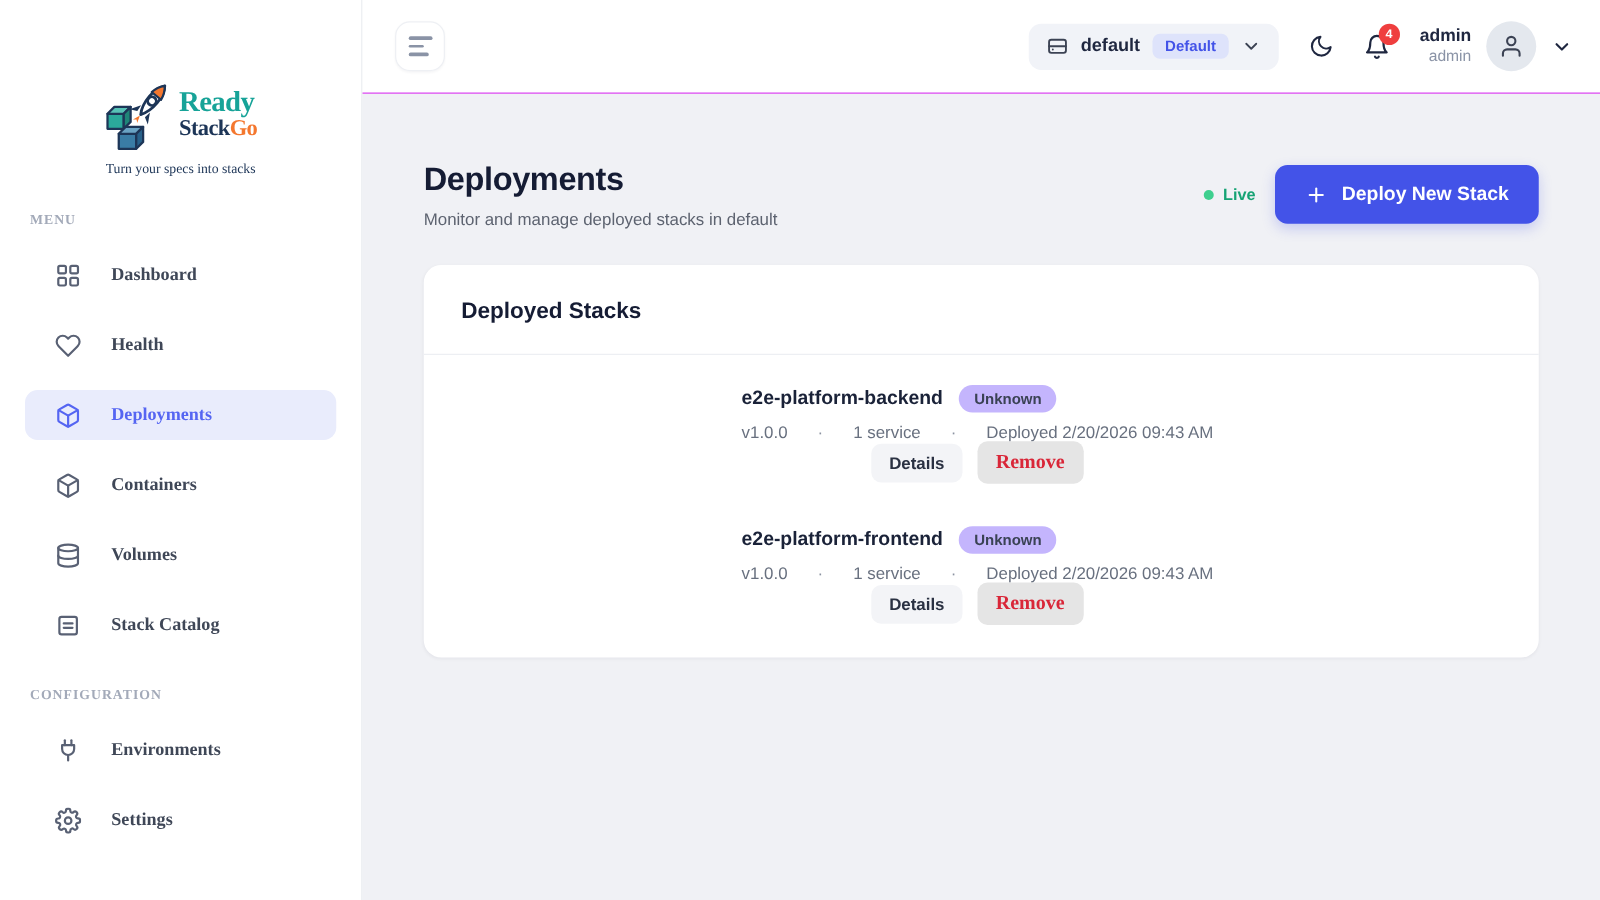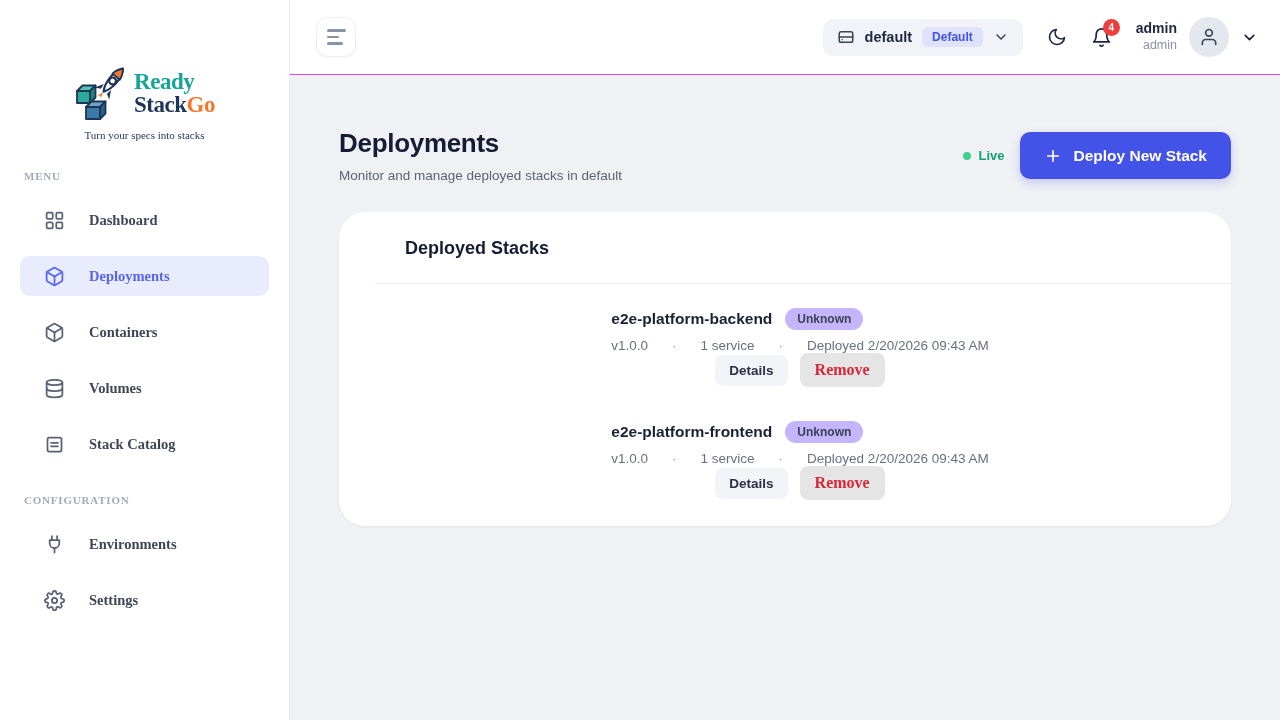--- a/index.html
+++ b/index.html
@@ -6,21 +6,21 @@
   html,body { width:1280px; height:720px; overflow:hidden; }
   body { font-family:"Liberation Sans", sans-serif; background:#f0f1f5; color:#1b2134; }
   .app { display:flex; width:1280px; height:720px; }
 
   
   .sidebar { width:290px; min-width:290px; background:#ffffff; border-right:1px solid #e9ebef; height:720px;font-family:Liberation Serif, serif; }
   .logo-block { padding-top:62px; text-align:center; }
   .logo-row { display:flex; align-items:flex-start; justify-content:center; gap:2px; }
   .logo-text { text-align:left; line-height:1.02; padding-top:8px; }
   .logo-line1 { font-size:23px; font-weight:800; color:#17a398; letter-spacing:-0.5px; }
-  .logo-line2 { font-size:23px; font-weight:800; letter-spacing:-0.5px; }
+  .logo-line2 { font-size:18px; font-weight:800; letter-spacing:-0.5px; }
   .logo-line2 .stack { color:#1d3557; }
   .logo-line2 .go { color:#f4772e; }
   .tagline { font-size:11px; color:#1d3557; margin-top:5px; }
 
   .nav { padding:0 20px; margin-top:29px; }
   .nav-section-label { font-size:11px; font-weight:700; letter-spacing:0.8px; color:#a3aab9; padding-left:4px; margin-bottom:18px; }
   .nav-section-label.second { margin-top:30px; }
   .nav-item { display:flex; align-items:center; gap:24px; height:40px; margin-bottom:16px; padding:0 24px; border-radius:10px; color:#3f4757; font-size:14.5px; font-weight:600; cursor:pointer; }
   .nav-item .nicon { display:flex; color:#596174; }
   .nav-item.active { background:#e9ecfc; color:#5565f2; }
@@ -49,21 +49,21 @@
   .content { flex:1; padding:53px 49px 0; }
   .page-head { display:flex; align-items:center; justify-content:space-between; }
   .page-title { font-size:26px; font-weight:800; color:#151c34; letter-spacing:-0.3px; }
   .page-subtitle { font-size:13.5px; color:#5d6370; margin-top:9px; }
   .page-head-right { display:flex; align-items:center; gap:16px; }
   .live-indicator { display:flex; align-items:center; gap:7px; }
   .live-dot { width:8px; height:8px; border-radius:50%; background:#3ecf8e; }
   .live-label { font-size:13px; font-weight:600; color:#16a374; }
   .deploy-btn { display:flex; align-items:center; gap:11px; height:47px; padding:0 24px; background:#4353e8; color:#fff; border:none; border-radius:10px; font-family:"Liberation Sans",sans-serif; font-size:15.5px; font-weight:700; cursor:pointer; box-shadow:0 4px 10px rgba(67,83,232,.25);justify-content:flex-end; }
 
-  .card { margin-top:29px; background:#fff; border-radius:26px; box-shadow:0 1px 3px rgba(16,24,40,.05);padding-left:36px; }
+  .card { margin-top:29px; background:#fff; border-radius:14px; box-shadow:0 1px 3px rgba(16,24,40,.05); }
   .card-head { padding:26px 30px 24px; border-bottom:1px solid #edeff3; }
   .card-title { font-size:18px; font-weight:800; color:#151c34; }
   .card-body { padding:6px 0 10px; }
   .stack-row { display:flex; align-items:center; justify-content:flex-end; padding:18px 30px 16px 24px;flex-direction:column; }
   .stack-info .name-line { display:flex; align-items:center; gap:13px; }
   .stack-name { font-size:15.5px; font-weight:700; color:#1a2238; }
   .status-badge { background:#c4b5fd; color:#3a4254; font-size:12px; font-weight:600; padding:4px 12px; border-radius:999px; }
   .meta-line { margin-top:8px; font-size:13.5px; color:#68707f; display:flex; align-items:center; gap:24px; }
   .meta-sep { color:#8b92a1; }
   .row-actions { display:flex; align-items:center; gap:12px; }
@@ -120,20 +120,28 @@
           <svg width="21" height="21" viewBox="0 0 24 24" fill="none" stroke="currentColor" stroke-width="2" stroke-linecap="round" stroke-linejoin="round">
               <rect x="3" y="3" width="7" height="7" rx="1.5"></rect>
               <rect x="14" y="3" width="7" height="7" rx="1.5"></rect>
               <rect x="3" y="14" width="7" height="7" rx="1.5"></rect>
               <rect x="14" y="14" width="7" height="7" rx="1.5"></rect>
             </svg>
         </span>
         <span>Dashboard</span>
       </div>
 
+      <div class="nav-item">
+        <span class="nicon">
+          <svg width="21" height="21" viewBox="0 0 24 24" fill="none" stroke="currentColor" stroke-width="2" stroke-linecap="round" stroke-linejoin="round">
+              <path d="M20.84 4.61a5.5 5.5 0 0 0-7.78 0L12 5.67l-1.06-1.06a5.5 5.5 0 0 0-7.78 7.78l1.06 1.06L12 21.23l7.78-7.78 1.06-1.06a5.5 5.5 0 0 0 0-7.78z"></path>
+            </svg>
+        </span>
+        <span>Health</span>
+      </div>
 
       <div class="nav-item active">
         <span class="nicon">
           <svg width="21" height="21" viewBox="0 0 24 24" fill="none" stroke="currentColor" stroke-width="2" stroke-linecap="round" stroke-linejoin="round">
               <path d="M21 16V8a2 2 0 0 0-1-1.73l-7-4a2 2 0 0 0-2 0l-7 4A2 2 0 0 0 3 8v8a2 2 0 0 0 1 1.73l7 4a2 2 0 0 0 2 0l7-4A2 2 0 0 0 21 16z"></path>
               <polyline points="3.27 6.96 12 12.01 20.73 6.96"></polyline>
               <line x1="12" y1="22.08" x2="12" y2="12"></line>
             </svg>
         </span>
         <span>Deployments</span>

